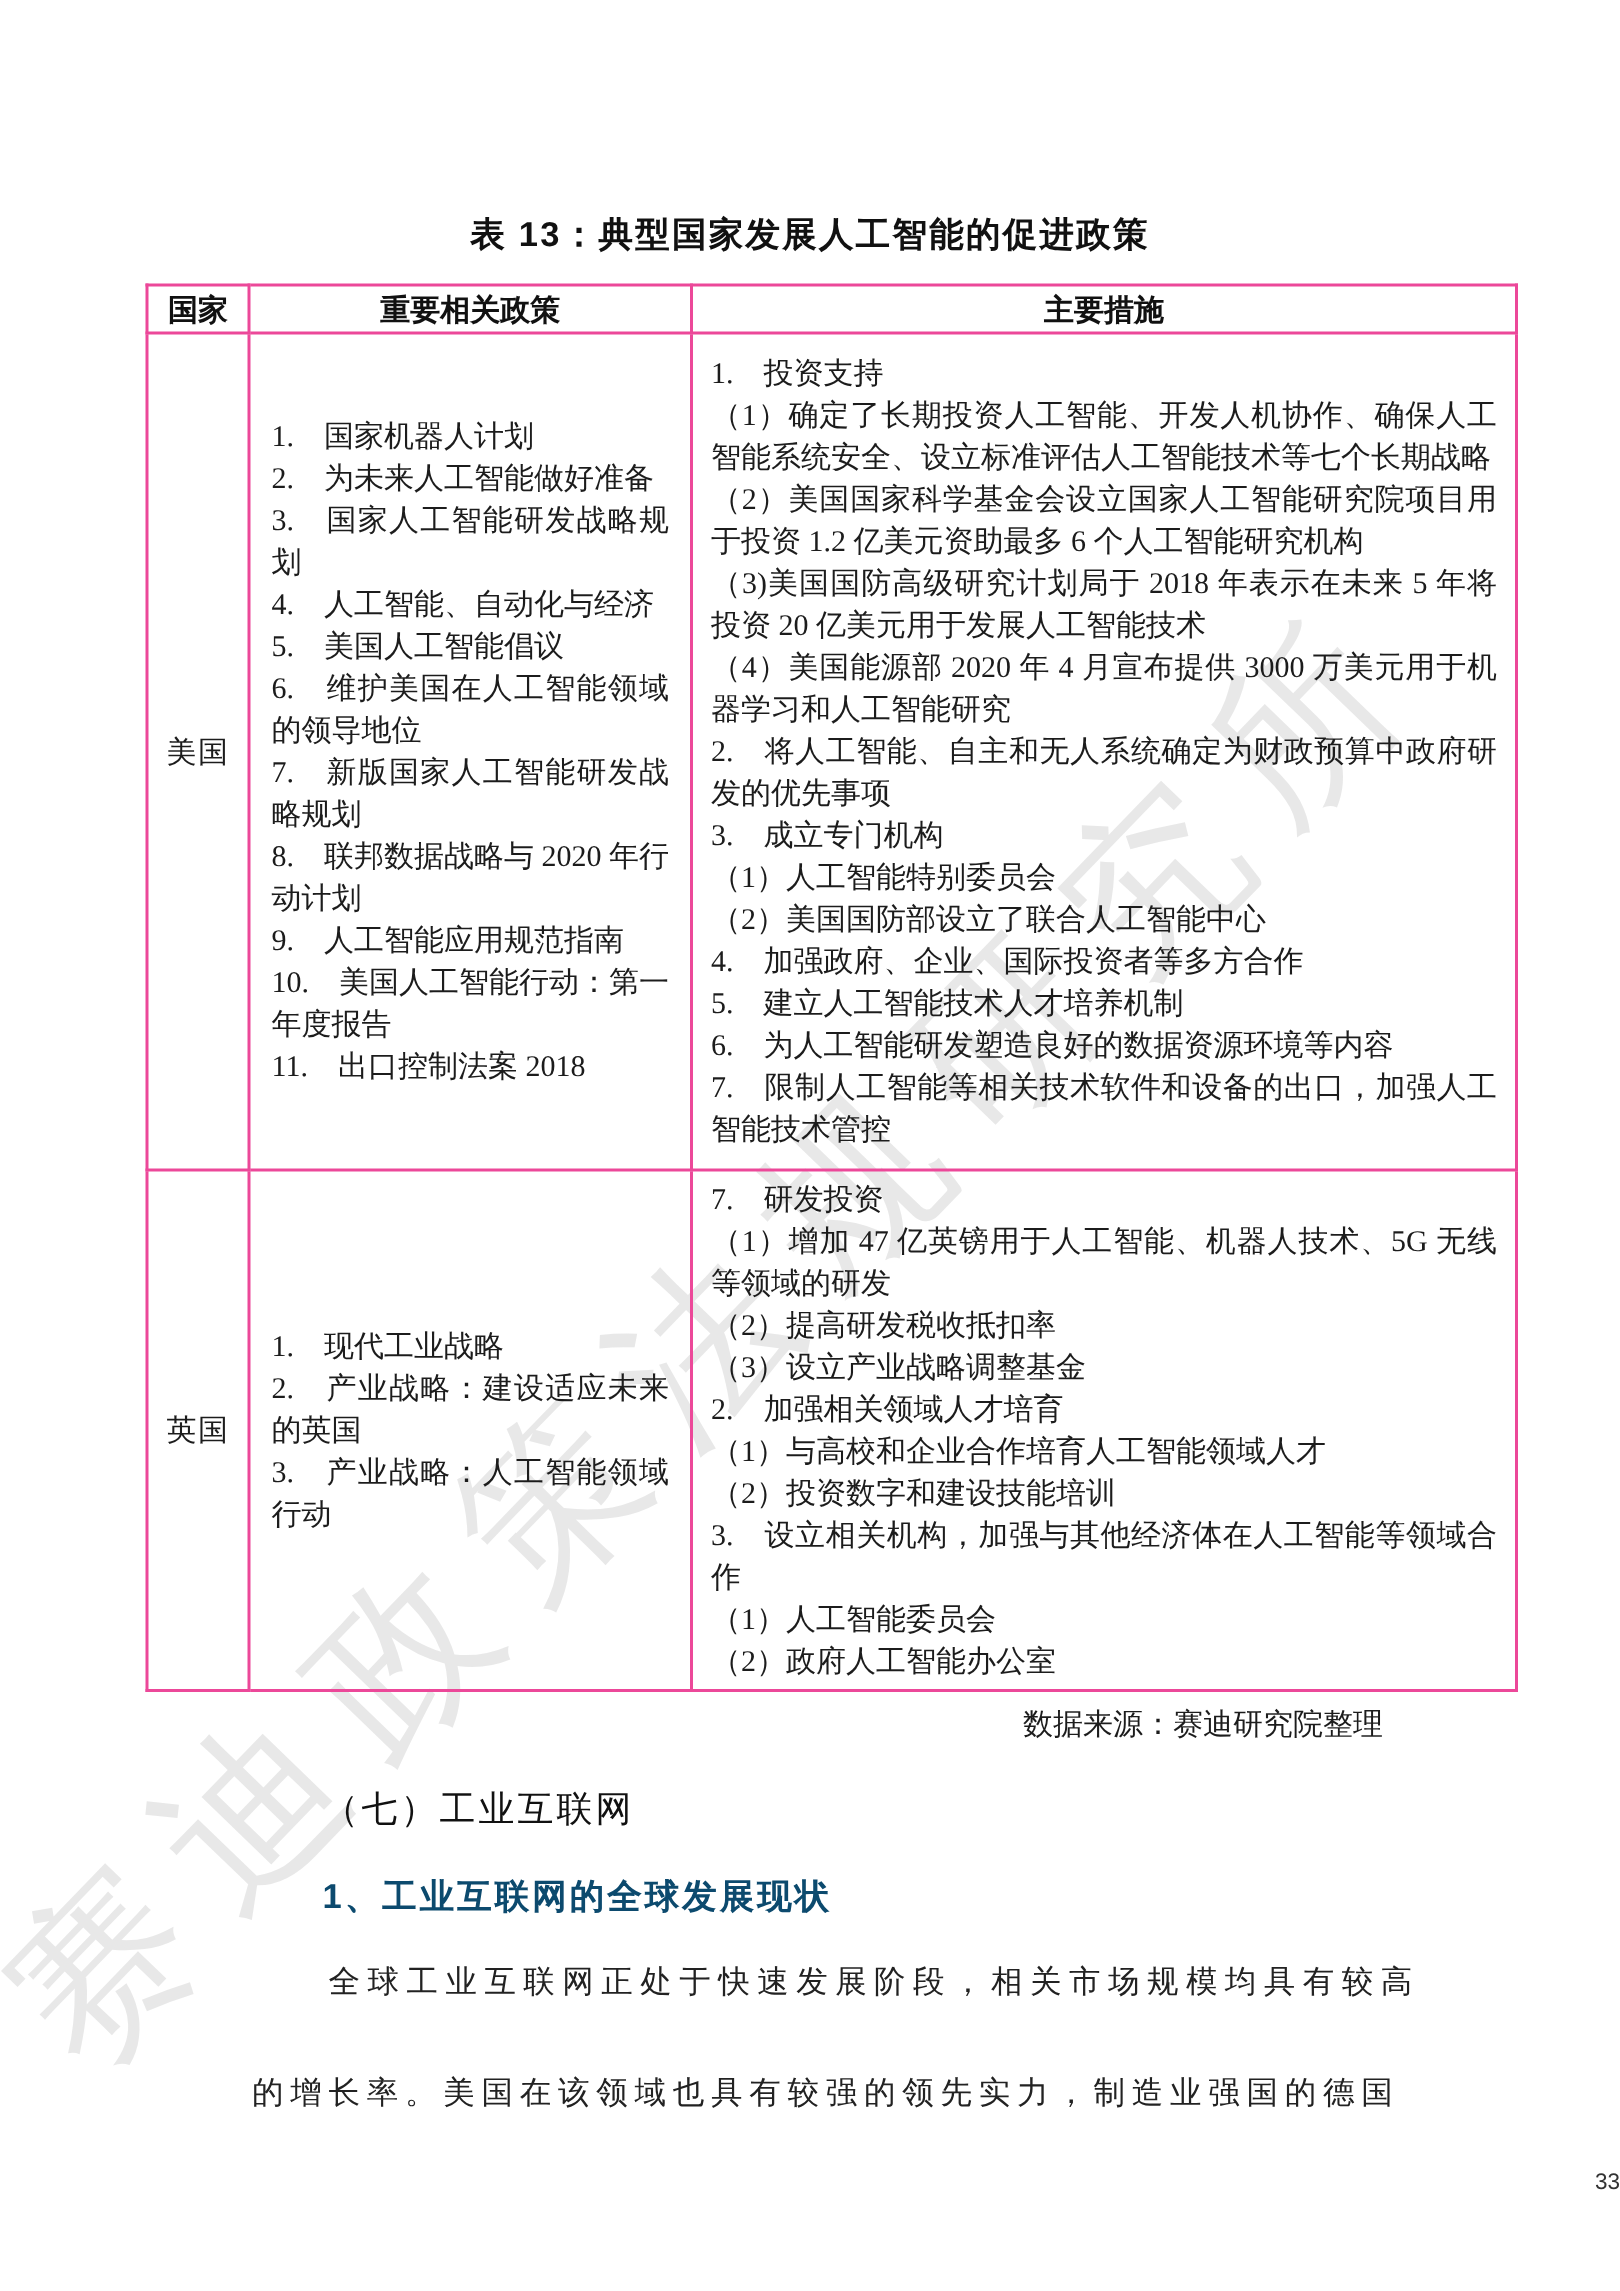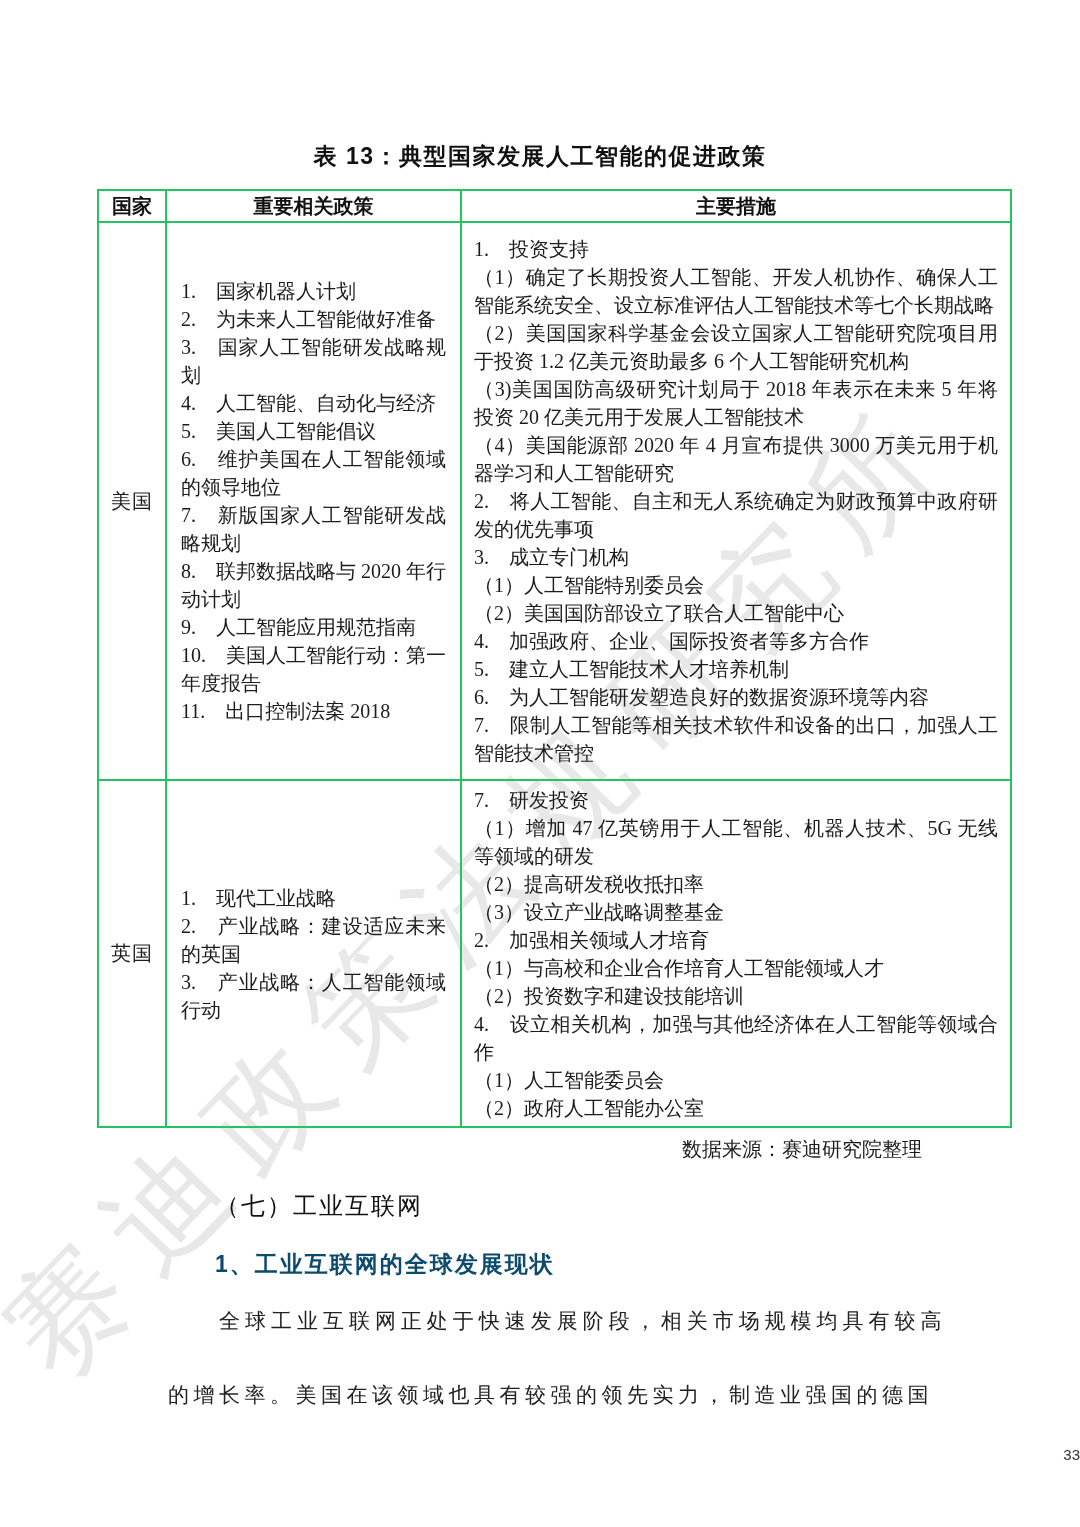--- a/index.html
+++ b/index.html
@@ -36,21 +36,21 @@
     font-family:"Liberation Sans","DejaVu Sans",sans-serif;
     color:#111;
   }
   table.policy-table{
     margin-left:97px;
     width:913px;
     border-collapse:collapse;
     table-layout:fixed;
   }
   table.policy-table th, table.policy-table td{
-    border:2px solid #22c55e;
+    border:2px solid #ec4899;
   }
   col.c-country{width:68px;}
   col.c-policy{width:295px;}
   col.c-measure{width:550px;}
   th{
     height:28px;
     font-size:20px;
     font-weight:bold;
     text-align:center;
     font-family:"Liberation Sans","DejaVu Sans",sans-serif;
@@ -179,21 +179,21 @@
               <div class="line">3.　产业战略：人工智能领域行动</div>
             </td>
           <td class="list-cell measures-cell">
               <div class="line">7.　研发投资</div>
               <div class="line">（1）增加 47 亿英镑用于人工智能、机器人技术、5G 无线等领域的研发</div>
               <div class="line">（2）提高研发税收抵扣率</div>
               <div class="line">（3）设立产业战略调整基金</div>
               <div class="line">2.　加强相关领域人才培育</div>
               <div class="line">（1）与高校和企业合作培育人工智能领域人才</div>
               <div class="line">（2）投资数字和建设技能培训</div>
-              <div class="line">4.　设立相关机构，加强与其他经济体在人工智能等领域合作</div>
+              <div class="line">3.　设立相关机构，加强与其他经济体在人工智能等领域合作</div>
               <div class="line">（1）人工智能委员会</div>
               <div class="line">（2）政府人工智能办公室</div>
             </td>
         </tr>
       </tbody>
     </table>
 
     <div class="source-note">数据来源：赛迪研究院整理</div>
 
     <h2 class="section-heading">（七）工业互联网</h2>

